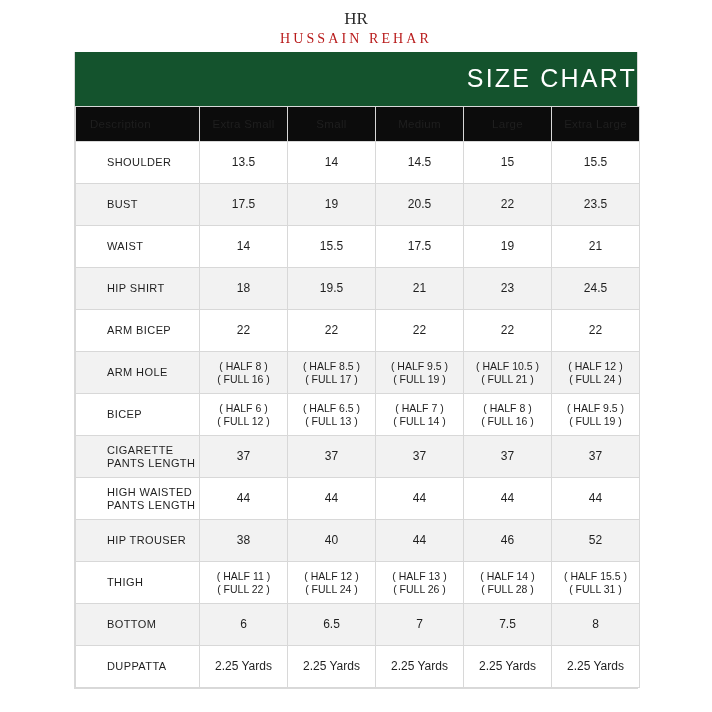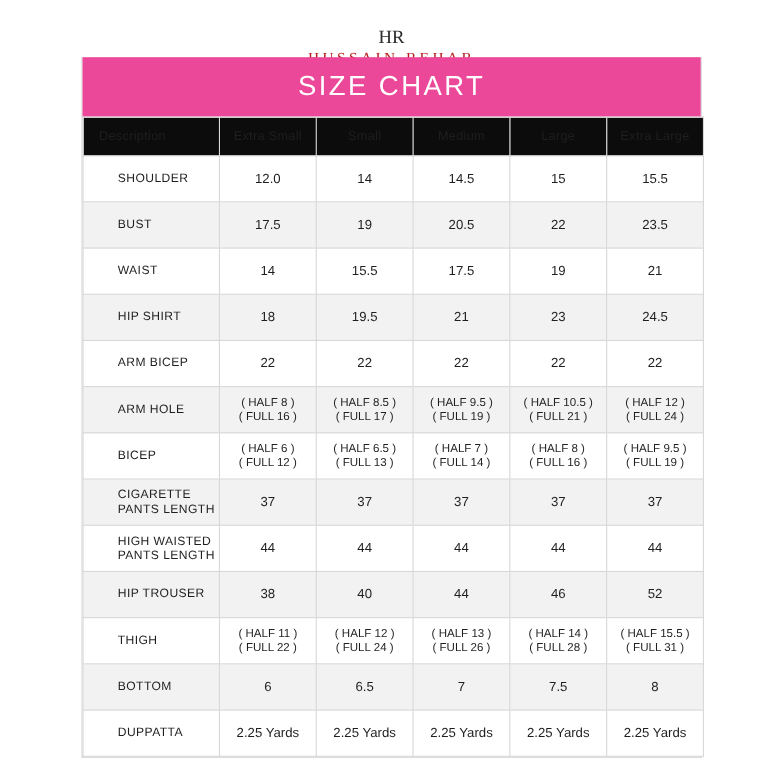--- a/index.html
+++ b/index.html
@@ -17,21 +17,21 @@
   .page {
     position: relative;
     width: 712px;
     height: 712px;
     background: #ffffff;
     box-sizing: border-box;
   }
 
   
   .brand {
-    padding-top: 23px;
+    padding-top: 8px;
     text-align: center;
   }
   .brand-mark {
     display: block;
     margin: 0 auto;
     width: 26px;
     height: 22px;
     line-height: 22px;
     font-family: "Liberation Serif", serif;
     font-size: 17px;
@@ -53,23 +53,23 @@
     position: absolute;
     left: 74px;
     top: 52px;
     width: 564px;
     border: 1px solid #d9d9d9;
     border-top: none;
     box-sizing: border-box;
   }
 
   .chart-title {
-    background: #ec4899;
+    background: #14532d;
     color: #ffffff;
-    text-align: center;
+    text-align: right;
     font-size: 25px;
     letter-spacing: 2.2px;
     font-weight: normal;
     padding: 12px 0 13px 0;
     font-family: "Liberation Sans", sans-serif;
   }
 
   table.size-table {
     border-collapse: collapse;
     width: 100%;
@@ -165,21 +165,21 @@
           <th>Large</th>
           <th>Extra Large</th>
         </tr>
       </thead>
       <tbody id="table-body">
           <tr>
             <td class="row-label">
               <span class="label-line">SHOULDER</span>
             </td>
             <td>
-              <span class="cell-val">12.0</span>
+              <span class="cell-val">13.5</span>
             </td>
             <td>
               <span class="cell-val">14</span>
             </td>
             <td>
               <span class="cell-val">14.5</span>
             </td>
             <td>
               <span class="cell-val">15</span>
             </td>

